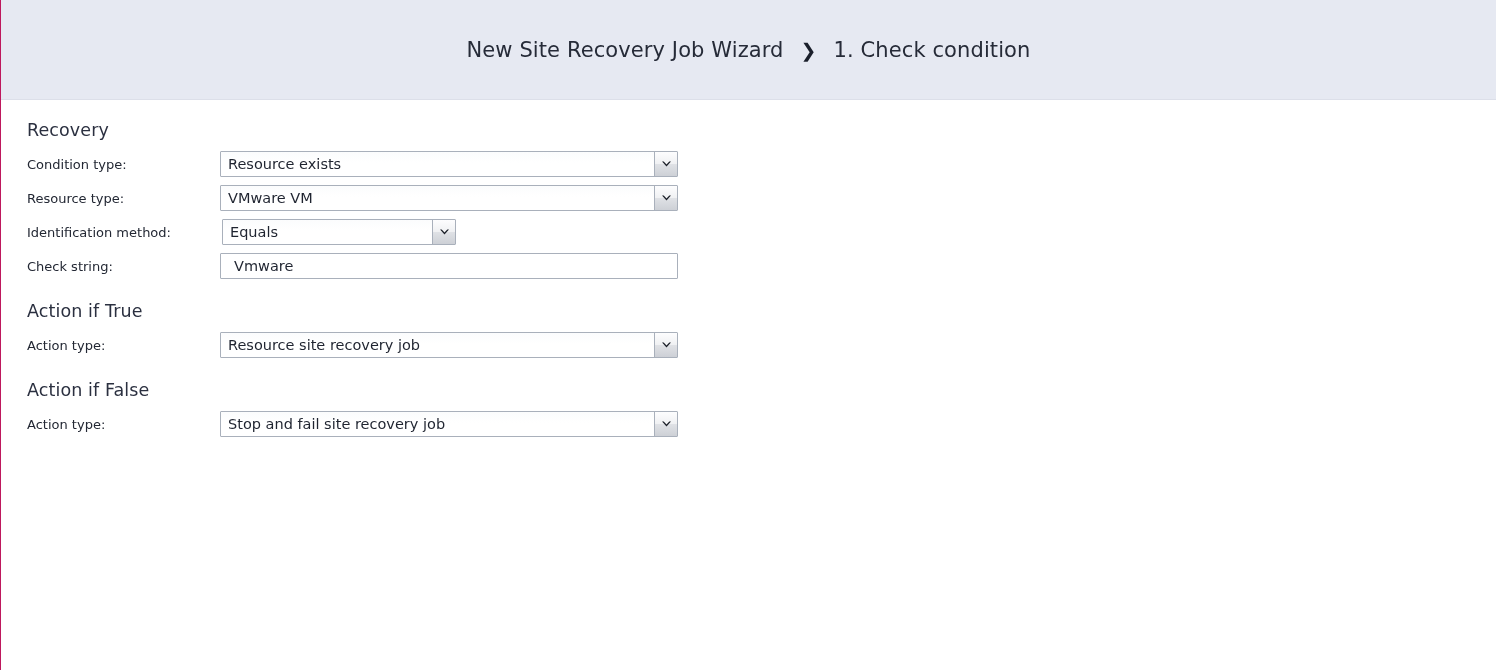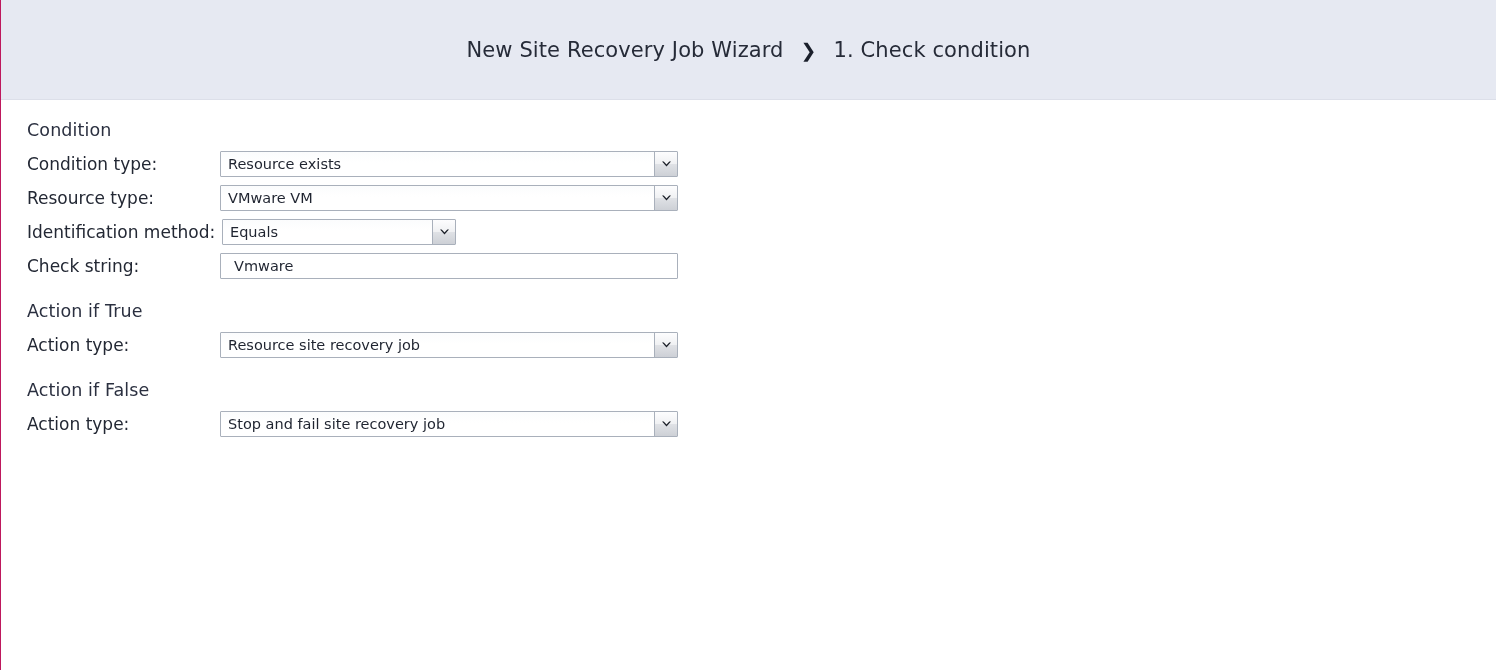--- a/index.html
+++ b/index.html
@@ -67,21 +67,21 @@
   }
   .field-row {
     display: flex;
     align-items: center;
     height: 34px;
     margin-bottom: 0px;
   }
   .field-label {
     width: 193px;
     flex: 0 0 193px;
-    font-size: 17px;
+    font-size: 13px;
     color: #232834;
     line-height: 1;
   }
   .field-control {
     display: flex;
     align-items: center;
     gap: 0px;
   }
 
   
@@ -143,21 +143,21 @@
     <div class="breadcrumb">
       <span class="crumb-title">New Site Recovery Job Wizard</span>
       <span class="crumb-sep">❯</span>
       <span class="crumb-step">1. Check condition</span>
     </div>
   </div>
 
   <div class="form-body">
 
     <div class="section">
-      <div class="section-heading">Condition</div>
+      <div class="section-heading">Recovery</div>
 
       <div class="field-row">
         <div class="field-label">Condition type:</div>
         <div class="field-control">
           <div class="combo w-full">
             <div class="combo-text">Resource exists</div>
             <div class="combo-btn">
               <svg width="11" height="8" viewBox="0 0 11 8">
                   <path d="M1 1.6 L5.5 6.4 L10 1.6 L8.3 1.6 L5.5 4.5 L2.7 1.6 Z" fill="#1b1f28"></path>
                 </svg>

